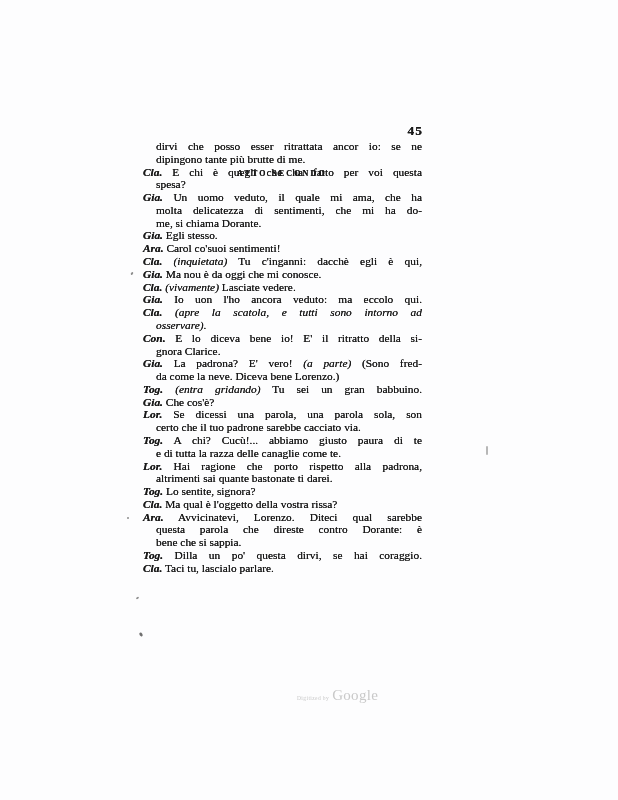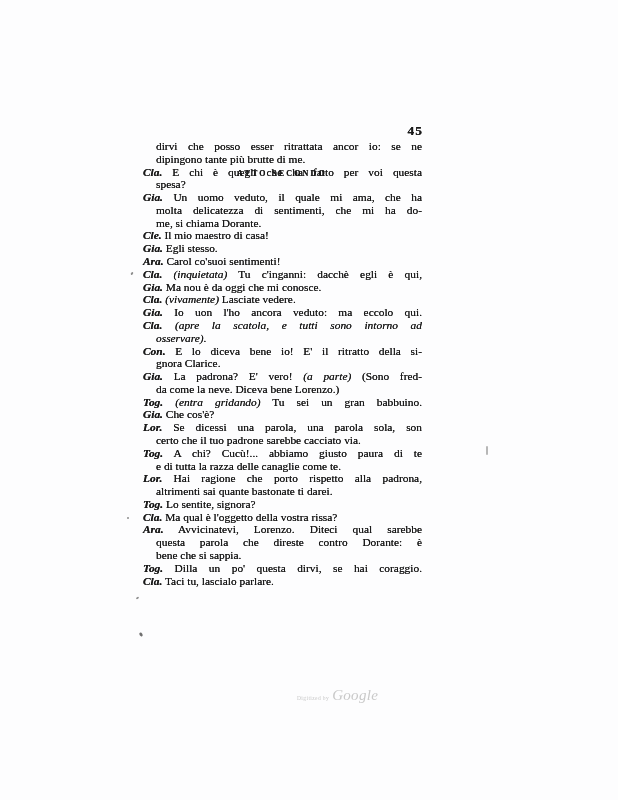--- a/index.html
+++ b/index.html
@@ -33,21 +33,21 @@
   .line.just{text-align-last:justify;white-space:normal;}
   .line.ind{padding-left:13px;}
   .sp{font-style:italic;font-weight:bold;}
   .it{font-style:italic;}
   
   .watermark{
     position:absolute;left:297px;top:687px;
     color:var(--wm,#c9c9c9);display:flex;align-items:baseline;gap:3px;
   }
   .wm-prefix{font-size:5.5px;letter-spacing:.4px;}
-  .wm-logo{font-size:15px;letter-spacing:.3px;font-style:italic;}
+  .wm-logo{font-size:15px;letter-spacing:.3px;}
   
   .speck{position:absolute;background:#8d8d8d;border-radius:50%;}
   .speck.s1{left:131px;top:272px;width:2px;height:3px;transform:rotate(40deg);}
   .speck.s2{left:127px;top:517px;width:2px;height:2px;}
   .speck.s3{left:136px;top:597px;width:3px;height:2px;transform:rotate(-30deg);}
   .speck.s4{left:139px;top:633px;width:4px;height:3px;transform:rotate(55deg);background:#6f6f6f;}
   .speck.s5{left:486px;top:446px;width:1.5px;height:9px;border-radius:1px;background:#b7b7b7;}
 </style>
 </head>
 <body style="--ink: #1a1a1a; --paper: #fdfdfe; --wm: #c9c9c9;">
@@ -60,21 +60,20 @@
   </div>
 
   <div class="play-text">
       <div class="line ind just"><span>dirvi che posso esser ritrattata ancor io: se ne</span></div>
       <div class="line ind"><span>dipingono tante più brutte di me.</span></div>
       <div class="line just"><span class="sp">Cla.</span><span> E chi è quegli che ha fatto per voi questa</span></div>
       <div class="line ind"><span>spesa?</span></div>
       <div class="line just"><span class="sp">Gia.</span><span> Un uomo veduto, il quale mi ama, che ha</span></div>
       <div class="line ind just"><span>molta delicatezza di sentimenti, che mi ha do-</span></div>
       <div class="line ind"><span>me, si chiama Dorante.</span></div>
-      <div class="line"><span class="sp">Cle.</span><span> Il mio maestro di casa!</span></div>
       <div class="line"><span class="sp">Gia.</span><span> Egli stesso.</span></div>
       <div class="line"><span class="sp">Ara.</span><span> Carol co'suoi sentimenti!</span></div>
       <div class="line just"><span class="sp">Cla.</span><span> </span><span class="it">(inquietata)</span><span> Tu c'inganni: dacchè egli è qui,</span></div>
       <div class="line"><span class="sp">Gia.</span><span> Ma nou è da oggi che mi conosce.</span></div>
       <div class="line"><span class="sp">Cla.</span><span> </span><span class="it">(vivamente)</span><span> Lasciate vedere.</span></div>
       <div class="line just"><span class="sp">Gia.</span><span> Io uon l'ho ancora veduto: ma eccolo qui.</span></div>
       <div class="line just"><span class="sp">Cla.</span><span> </span><span class="it">(apre la scatola, e tutti sono intorno ad</span></div>
       <div class="line ind"><span class="it">osservare).</span></div>
       <div class="line just"><span class="sp">Con.</span><span> E lo diceva bene io! E' il ritratto della si-</span></div>
       <div class="line ind"><span>gnora Clarice.</span></div>

